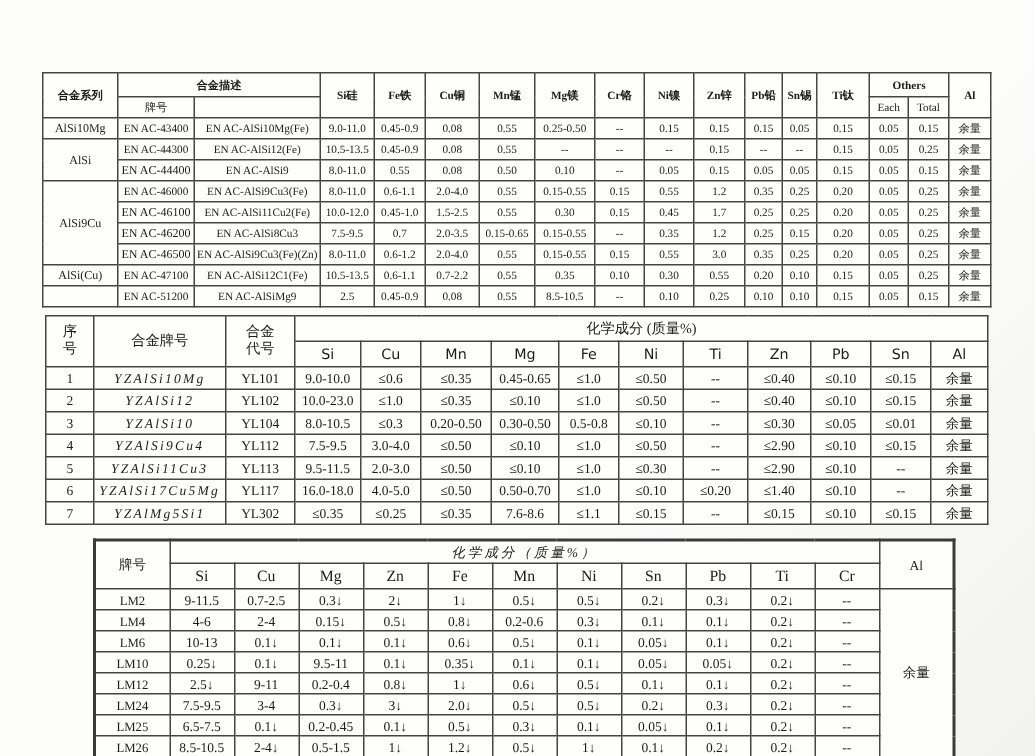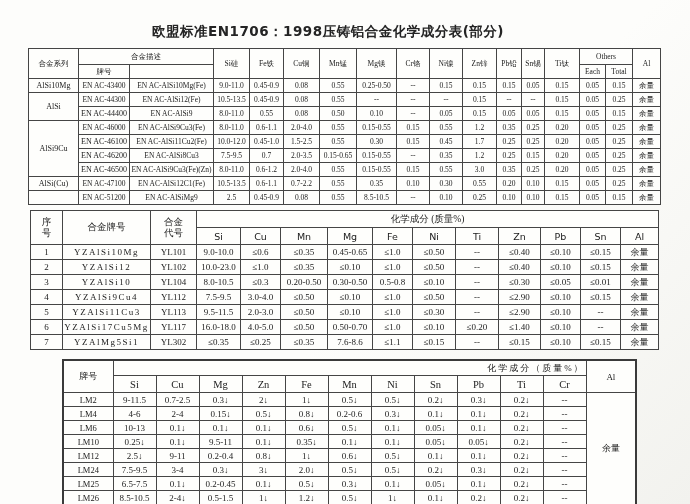--- a/index.html
+++ b/index.html
@@ -23,47 +23,46 @@
   table{border-collapse:collapse;table-layout:fixed;background:#fefefc;}
   th,td{
     border:1px solid #454545;text-align:center;vertical-align:middle;
     padding:0 1px;font-weight:normal;overflow:hidden;white-space:nowrap;
   }
   th span{display:block;line-height:1.15;}
 
   
   .t1{position:absolute;left:28px;top:48px;width:632px;border:1px solid #3a3a3a;}
   .t1 th,.t1 td{font-size:7.5px;height:13px;}
-  .t1 thead tr:first-child th{height:15px;}
+  .t1 thead tr:first-child th{height:15px;font-weight:bold;}
   .t1 td:first-child{font-size:8px;}
 
   
   .t2{position:absolute;left:30px;top:210px;width:628px;border:1px solid #3a3a3a;}
   .t2 th,.t2 td{font-size:9px;height:14px;}
   .t2 thead tr:first-child{height:17px;}
   .t2 thead tr:last-child th{
     font-family:"DejaVu Sans","Liberation Sans",sans-serif;font-size:9.5px;height:16px;
   }
   .t2 thead th{font-size:9.5px;}
-  .t2 td:nth-child(2){letter-spacing:1.5px;}
+  .t2 td:nth-child(2){letter-spacing:1.5px;font-style:italic;}
 
   
   .t3{position:absolute;left:62px;top:359px;width:573px;border:2px solid #3a3a3a;}
   .t3 th,.t3 td{font-size:9px;height:13px;}
   .t3 thead tr:first-child th{height:14px;}
-  .t3 thead .comp{font-size:9px;letter-spacing:2px;text-align:right;}
+  .t3 thead .comp{font-style:italic;font-size:9px;letter-spacing:2px;}
   .t3 thead tr:last-child th{font-size:10.5px;height:16px;}
   .t3 td:first-child{font-size:8.5px;}
 </style>
 </head>
 <body>
 
 <div class="sheet">
 
-  <div class="title" id="title-eu">欧盟标准EN1706：1998压铸铝合金化学成分表(部分)</div>
 
   <table class="t1">
     <colgroup>
       <col style="width:50px">
         <col style="width:51px">
         <col style="width:84px">
       <col style="width:36px">
         <col style="width:34px">
         <col style="width:36px">
       <col style="width:37px">

